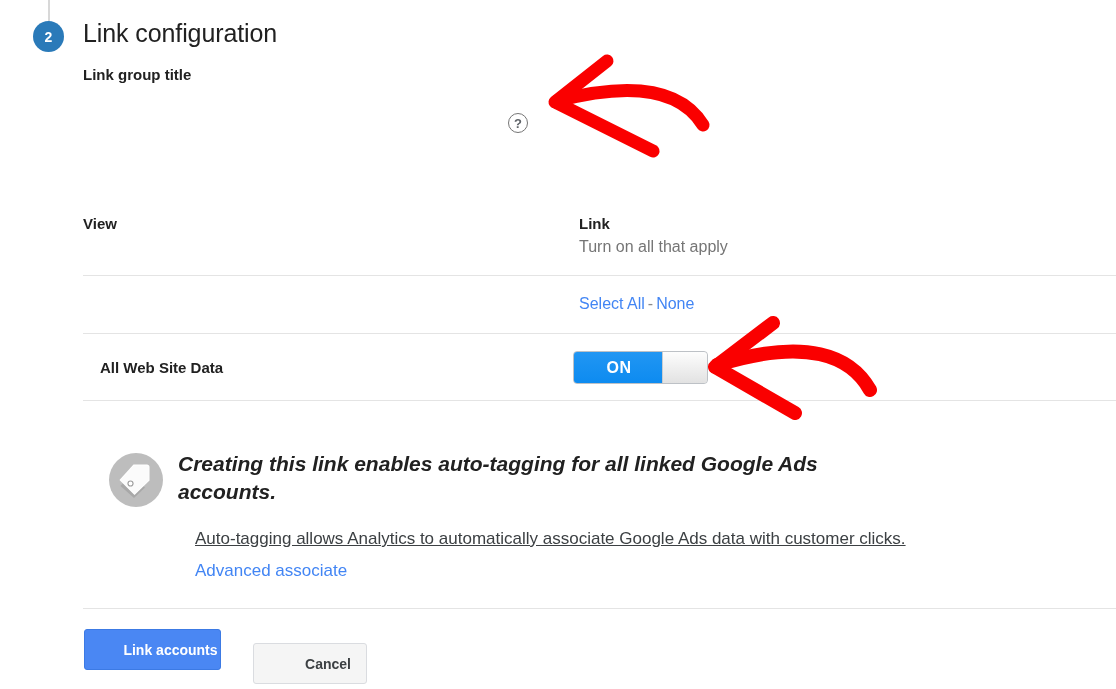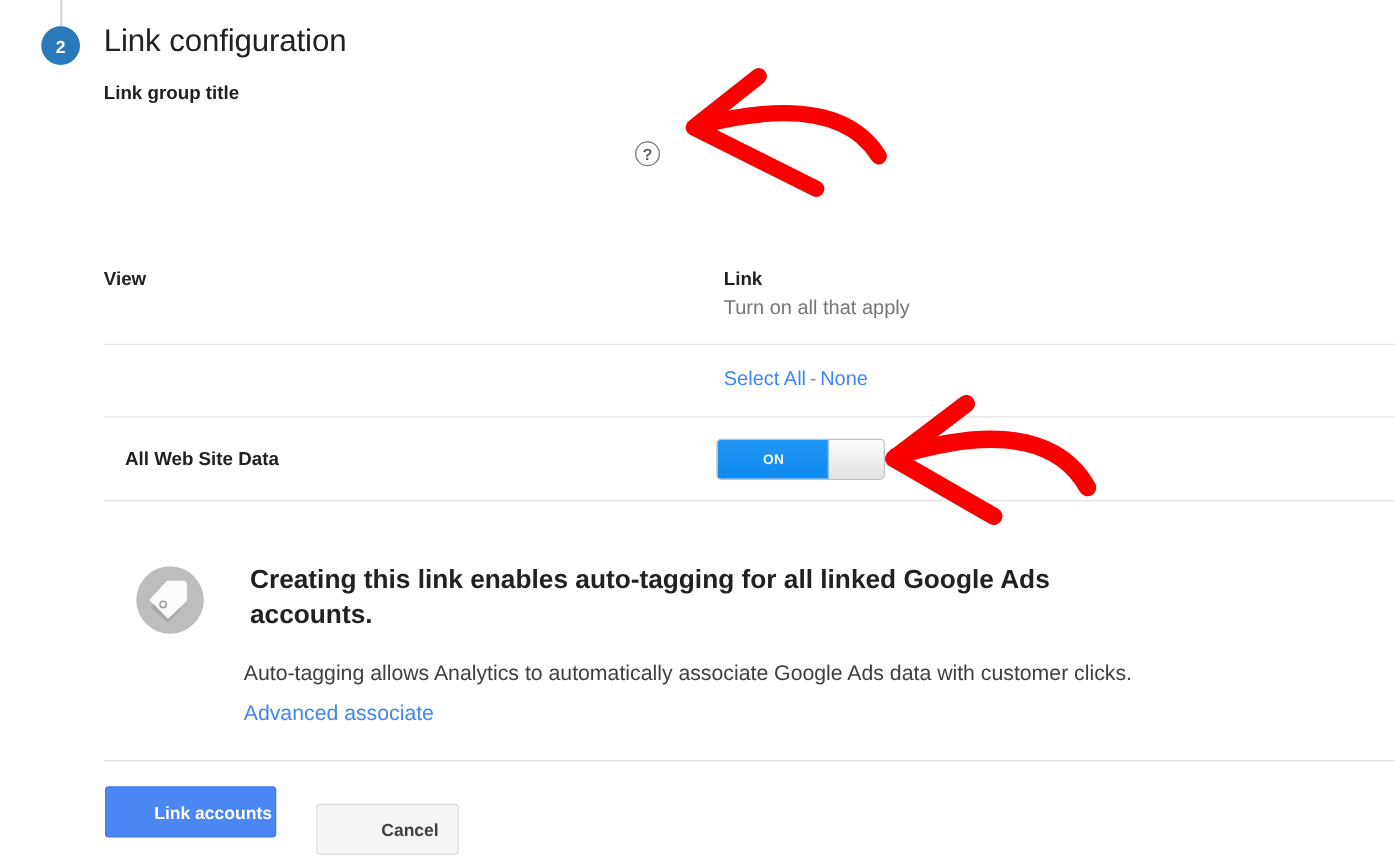--- a/index.html
+++ b/index.html
@@ -183,21 +183,21 @@
     box-shadow: inset 0 1px 1px rgba(0,0,0,0.06);
   }
   .toggle-on {
     position: absolute;
     left: 0;
     top: 0;
     width: 90px;
     height: 100%;
     background: linear-gradient(180deg, #2196f3 0%, #0d8bf0 100%);
     color: #ffffff;
-    font-size: 11px;
+    font-size: 16px;
     font-weight: bold;
     display: flex;
     align-items: center;
     justify-content: center;
     letter-spacing: 0.4px;
   }
   .toggle-knob {
     position: absolute;
     right: 0;
     top: 0;
@@ -212,35 +212,37 @@
   
   .ads-icon {
     position: absolute;
     left: 108px;
     top: 452px;
     width: 56px;
     height: 56px;
   }
   .info-title {
     position: absolute;
-    left: 200px;
+    left: 178px;
     top: 450px;
     width: 700px;
     font-size: 21px;
     font-weight: bold;
     color: #212121;
     line-height: 1.32;
+    font-style: italic;
   }
   .info-body {
     position: absolute;
     left: 195px;
     top: 529px;
     font-size: 17px;
     color: #3c4043;
     white-space: nowrap;
+    text-decoration: underline;
   }
   .info-link {
     position: absolute;
     left: 195px;
     top: 561px;
     font-size: 17px;
     color: #4285f4;
     text-decoration: none;
     cursor: pointer;
   }

